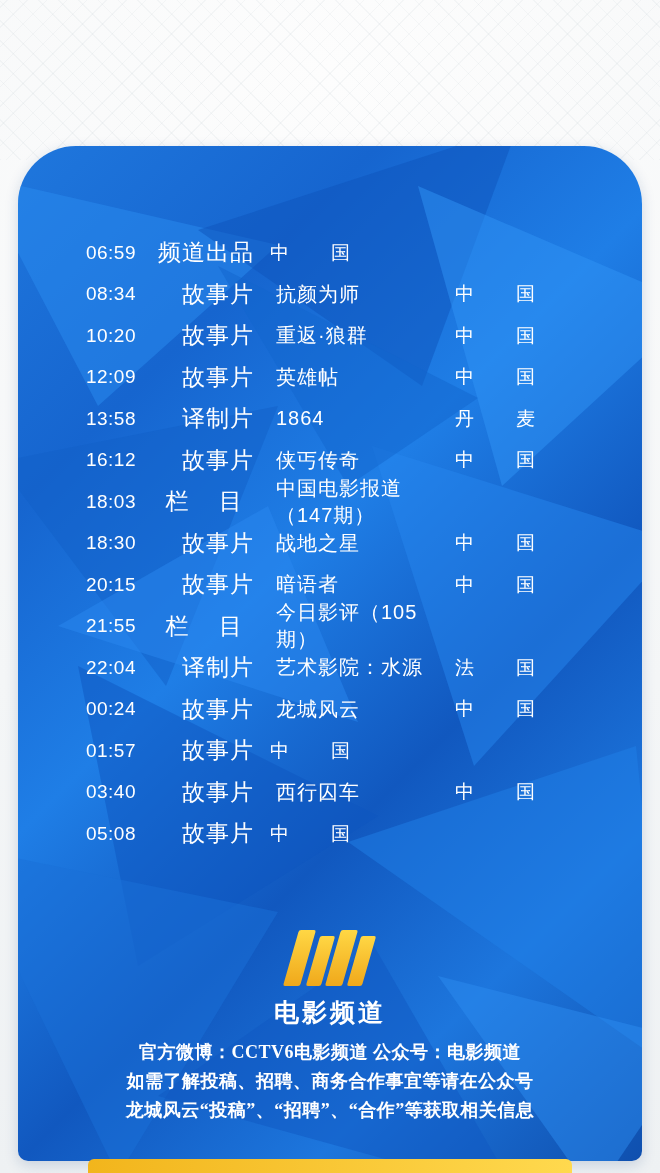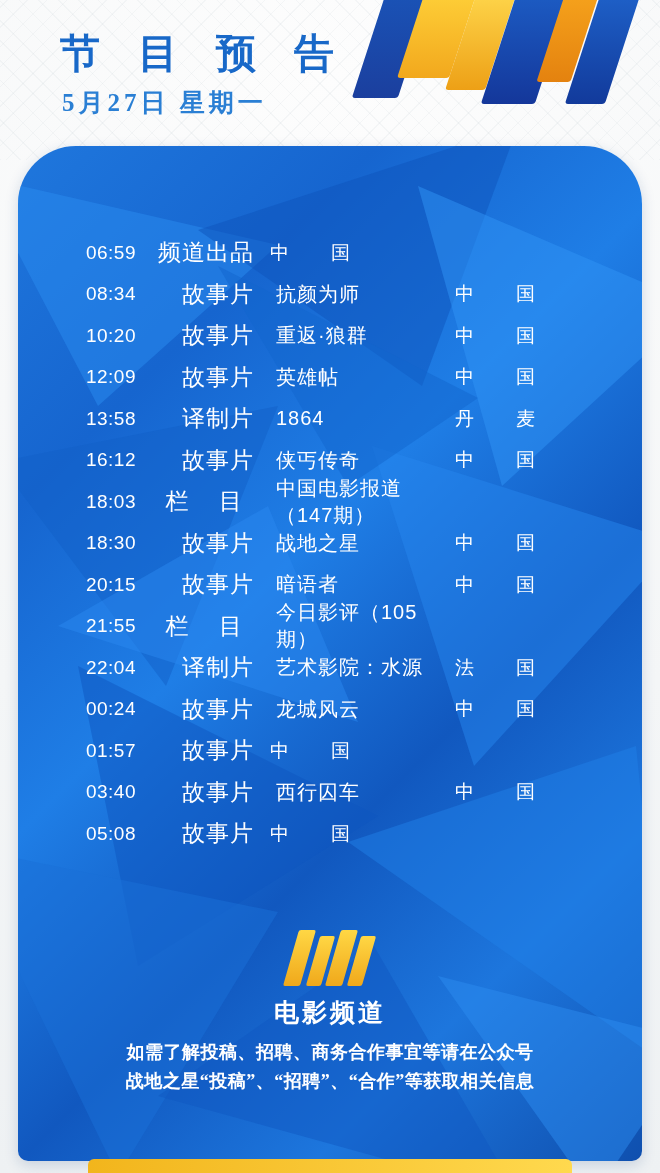--- a/index.html
+++ b/index.html
@@ -191,33 +191,20 @@
     width: 484px; height: 14px;
     background: linear-gradient(90deg,#f2b51c,#ffd94e);
     border-radius: 6px 6px 0 0;
   }
 </style>
 </head>
 <body>
 
 <div id="poster">
 
-  <div class="header">
-    <div class="title-main">节 目 预 告</div>
-    <div class="title-sub">5月27日  星期一</div>
-
-    <div class="ribbon">
-      <div class="rb rb1"></div>
-      <div class="rb rb2"></div>
-      <div class="rb rb3"></div>
-      <div class="rb rb4"></div>
-      <div class="rb rb5"></div>
-      <div class="rb rb6"></div>
-    </div>
-  </div>
 
   <div class="card">
     <div class="facet f1"></div>
     <div class="facet f2"></div>
     <div class="facet f3"></div>
     <div class="facet f4"></div>
     <div class="facet f5"></div>
     <div class="facet f6"></div>
     <div class="facet f7"></div>
     <div class="facet f8"></div>
@@ -381,19 +368,20 @@
       <div class="logo-mark">
         <div class="lm lm1"></div>
         <div class="lm lm2"></div>
         <div class="lm lm3"></div>
         <div class="lm lm4"></div>
       </div>
       <div class="logo-text">电影频道</div>
     </div>
 
     <div class="footer">
+      <div class="line">官方微博：CCTV6电影频道  公众号：电影频道</div>
       <div class="line">如需了解投稿、招聘、商务合作事宜等请在公众号</div>
-      <div class="line">战地之星“投稿”、“招聘”、“合作”等获取相关信息</div>
+      <div class="line">龙城风云“投稿”、“招聘”、“合作”等获取相关信息</div>
     </div>
   </div>
 
   <div class="bottom-bar"></div>
 </div>
 
 </body></html>

